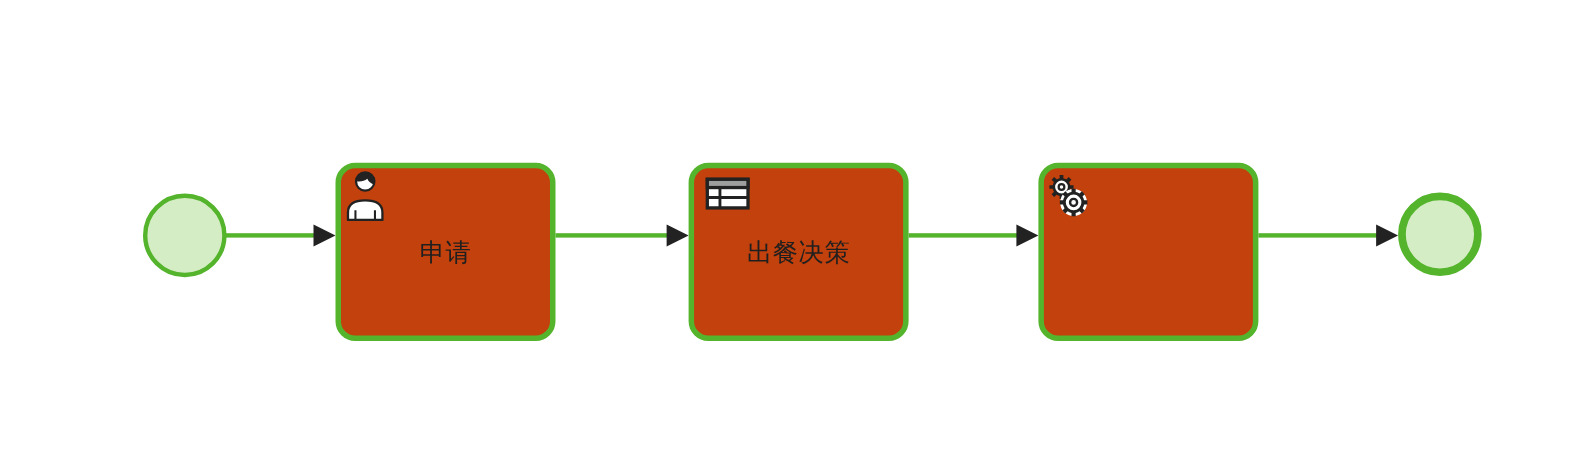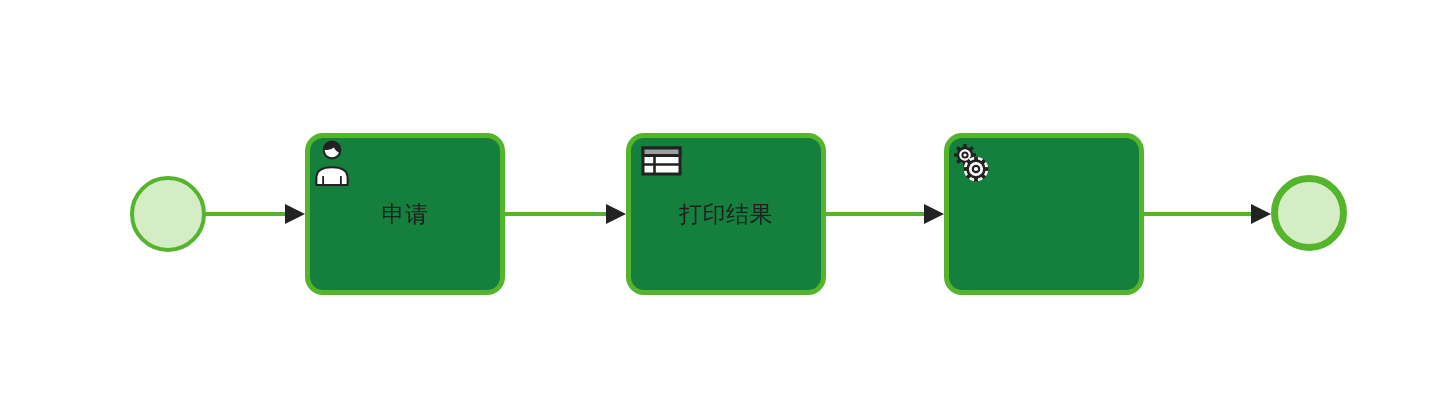--- a/index.html
+++ b/index.html
@@ -34,26 +34,26 @@
   .event.end {
     left: 1271px;
     top: 175px;
     width: 62px;
     height: 62px;
     border-width: 7px;
   }
   
   .task {
     position: absolute;
-    top: 133px;
+    top: 148px;
     width: 190px;
     height: 152px;
     border: 5px solid #54b42c;
     border-radius: 18px;
-    background: #15803d;
+    background: #c2410c;
     box-sizing: content-box;
     display: flex;
     align-items: center;
     justify-content: center;
   }
   .task.t1 { left: 305px; }
   .task.t2 { left: 626px; }
   .task.t3 { left: 944px; }
   .task .label {
     font-size: 23px;
@@ -128,21 +128,21 @@
 
   <div class="task t2">
     <span class="icon brule">
       <svg width="41" height="30" viewBox="0 0 41 30" xmlns="http://www.w3.org/2000/svg">
         <rect x="2" y="2" width="37" height="26" fill="#ffffff" stroke="#222222" stroke-width="3"></rect>
         <rect x="2" y="2" width="37" height="7.5" fill="#9e9e9e" stroke="#222222" stroke-width="3"></rect>
         <path d="M2,18.5 H39" stroke="#222222" stroke-width="2.6" fill="none"></path>
         <path d="M13.5,9.5 V28" stroke="#222222" stroke-width="2.6" fill="none"></path>
       </svg>
     </span>
-    <span class="label">打印结果</span>
+    <span class="label">出餐决策</span>
   </div>
 
   <div class="flow f3">
     <div class="flow-line"></div>
     <div class="flow-head"></div>
   </div>
 
   <div class="task t3">
     <span class="icon service">
       <svg width="38" height="46" viewBox="0 0 38 42" xmlns="http://www.w3.org/2000/svg">

